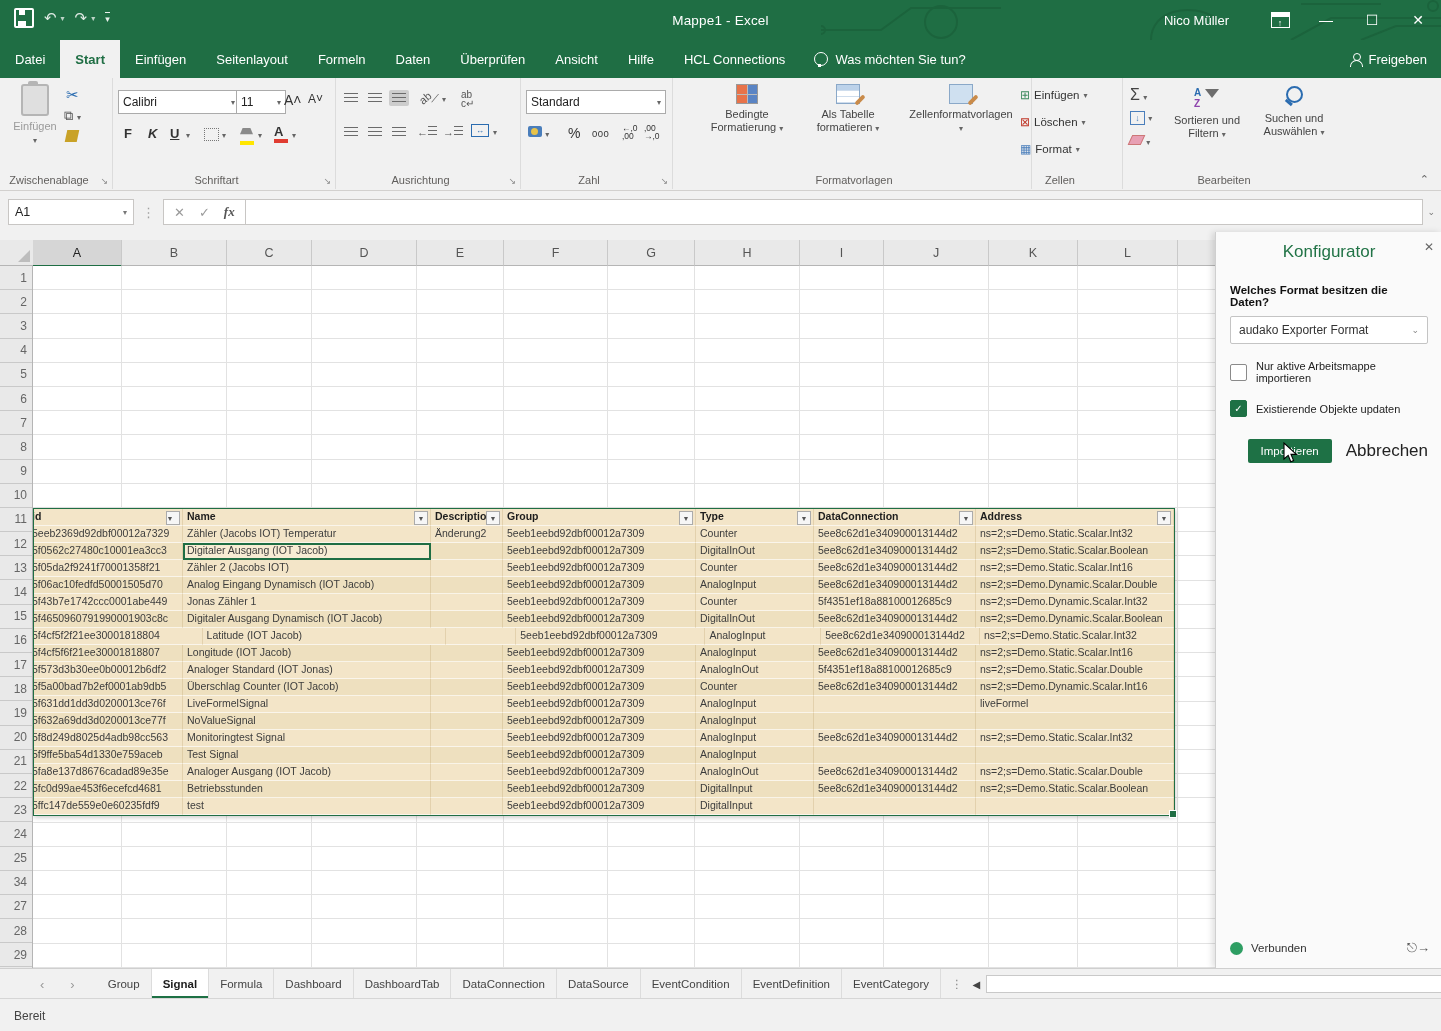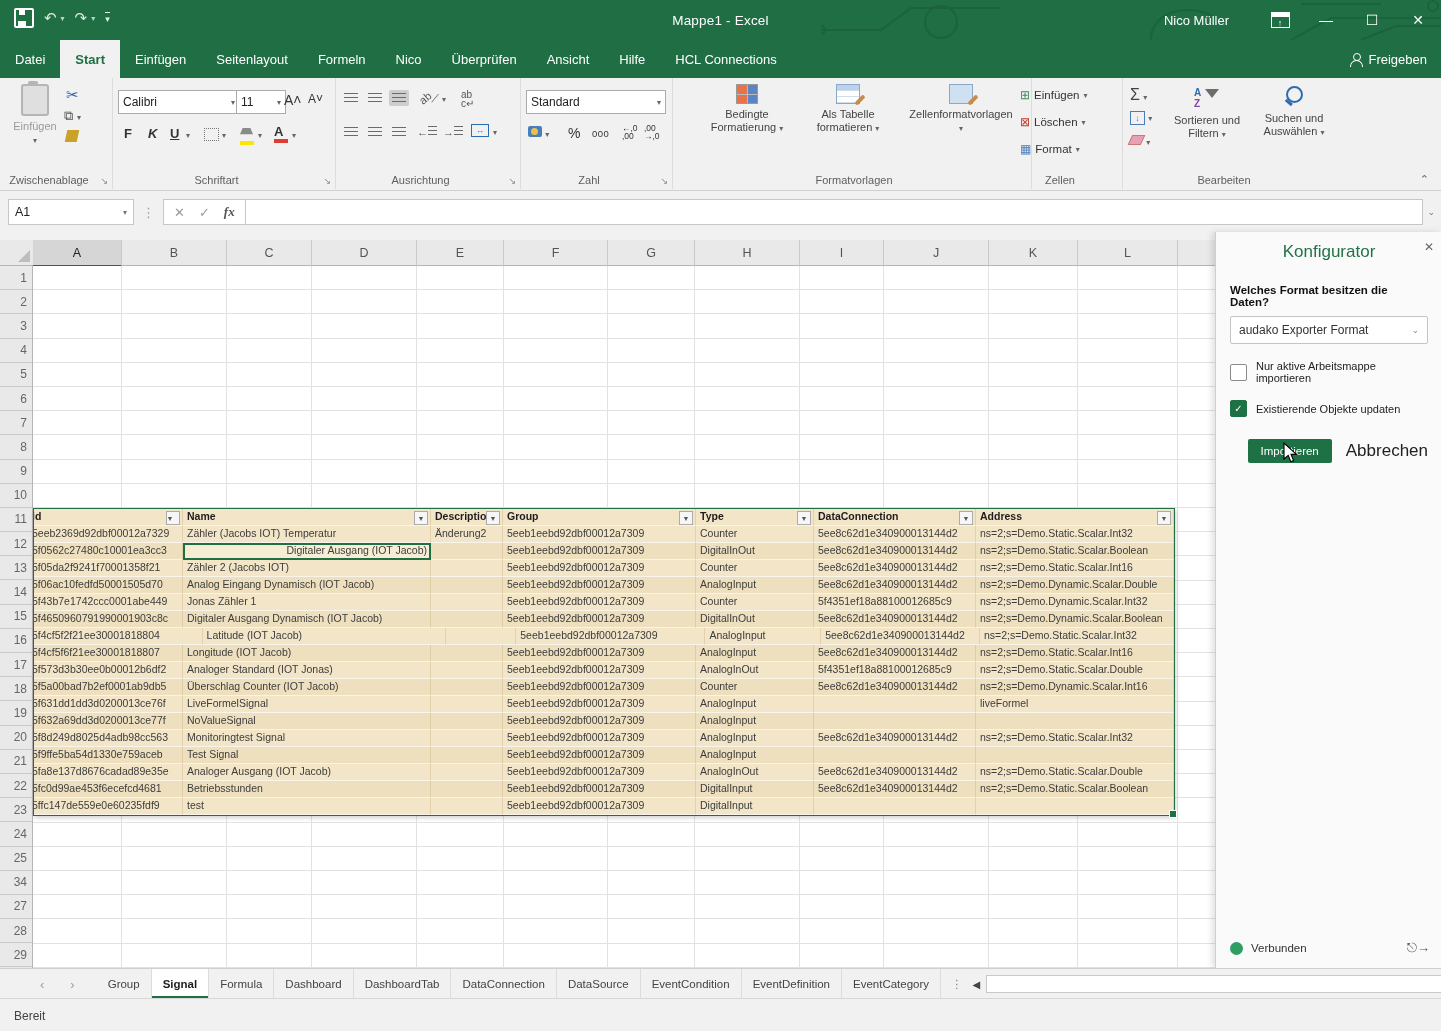--- a/index.html
+++ b/index.html
@@ -82,21 +82,21 @@
   .rowhead{position:absolute;left:0;top:26px;width:32px;bottom:0;background:#e9e9e9;border-right:1px solid #b5b5b5;}
   .rnum{height:24.2px;box-sizing:border-box;border-bottom:1px solid #c9c9c9;display:flex;align-items:center;justify-content:flex-end;padding-right:5px;font-size:12px;color:#666;}
   
   .ovtable{position:absolute;left:33px;top:268px;width:1140px;border:1.5px solid #1f6e44;box-sizing:content-box;background:#f3e5c8;box-shadow:1px 2px 4px rgba(0,0,0,.18);}
   .trow{display:flex;height:17px;}
   .trow.alt .tcell{background:#eee0bf;}
   .tcell{box-sizing:border-box;height:17px;padding:1px 3px 0 4px;font-size:10.5px;color:#3c3c3c;white-space:nowrap;overflow:hidden;border-right:1px solid rgba(170,140,80,.22);border-bottom:1px solid rgba(255,255,255,.65);background:#f3e5c8;position:relative;}
   .thead .tcell{font-weight:bold;color:#1d1d1d;}
   .clip{ text-indent:-6px;}
   .filter{position:absolute;right:2px;top:2px;width:12px;height:12px;background:#f6f6f6;border:1px solid #ababab;font-size:7px;color:#555;display:flex;align-items:center;justify-content:center;}
-  .selcell{outline:2px solid #1f6e44;outline-offset:-2px;background:#f7ecd4 !important;z-index:3;text-align:right;}
+  .selcell{outline:2px solid #1f6e44;outline-offset:-2px;background:#f7ecd4 !important;z-index:3;}
   .fillhandle{position:absolute;right:-3px;bottom:-3px;width:6px;height:6px;background:#1f6e44;border:1px solid #fff;}
   
   .pane{position:absolute;left:1215px;top:232px;width:226px;bottom:63px;background:#fafafa;border-left:1px solid #cfcfcf;box-shadow:-3px 0 6px rgba(0,0,0,.12);}
   .pane-title{margin-top:10px;text-align:center;color:#217346;font-size:17px;}
   .pane-close{position:absolute;right:8px;top:8px;color:#666;font-size:12px;}
   .pane-q{margin:22px 14px 8px 14px;font-size:11.5px;font-weight:bold;color:#111;}
   .pane-select{margin:0 14px;height:26px;background:#fff;border:1px solid #c4c4c4;border-radius:2px;display:flex;align-items:center;padding:0 8px;font-size:12px;color:#333;}
   .pane-select .dd{margin-left:auto;color:#888;font-size:9px;}
   .chkrow{margin:16px 14px 0 14px;display:flex;align-items:center;gap:9px;font-size:11px;color:#222;}
   .chk{width:15px;height:15px;border:1.5px solid #8a8a8a;background:#fff;border-radius:2px;flex:none;}
@@ -174,26 +174,30 @@
     </div>
   </div>
 
   <div class="ribtabs">
     <span id="ribtab-host" style="display:flex;">
         <span class="rtab">Datei</span>
         <span class="rtab active">Start</span>
         <span class="rtab">Einfügen</span>
         <span class="rtab">Seitenlayout</span>
         <span class="rtab">Formeln</span>
-        <span class="rtab">Nico</span>
+        <span class="rtab">Daten</span>
         <span class="rtab">Überprüfen</span>
         <span class="rtab">Ansicht</span>
         <span class="rtab">Hilfe</span>
         <span class="rtab">HCL Connections</span>
       </span>
+    <span class="tellme">
+      <span class="bulb"></span>
+      <span>Was möchten Sie tun?</span>
+    </span>
   </div>
   <div class="share">
     <span class="person"></span>
     <span>Freigeben</span>
   </div>
 
   <div class="ribbon">
 
     <div class="rgroup" style="left:0;width:112px;">
       <div class="bigbtn" style="left:12px;width:46px;color:#9a9a9a;">

